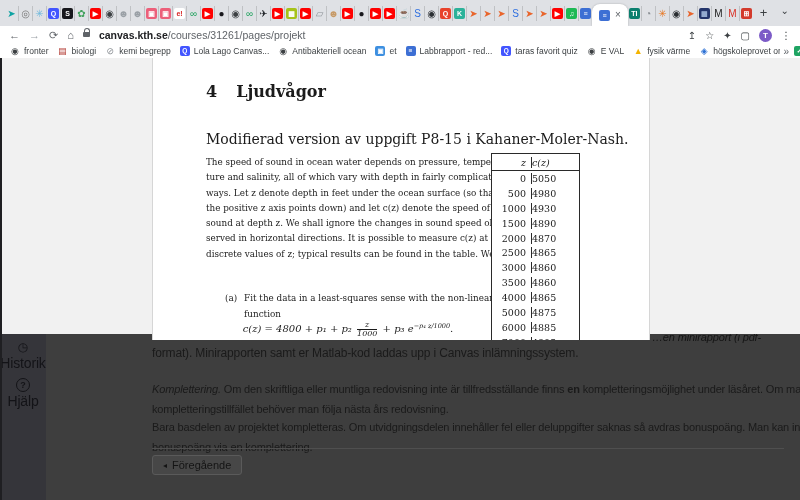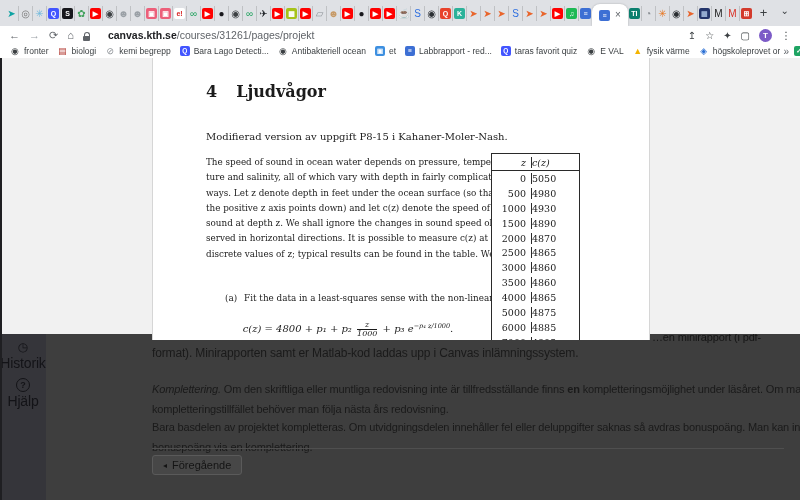--- a/index.html
+++ b/index.html
@@ -19,21 +19,21 @@
   .active-tab{height:22px;background:#fff;border-radius:8px 8px 0 0;display:flex;
               align-items:center;gap:5px;padding:0 7px;box-shadow:0 0 2px rgba(0,0,0,.25);}
   .tab-close{color:#5f6368;font-size:10px;line-height:10px;}
   .newtab{margin-left:7px;color:#3c4043;font-size:13px;line-height:26px;}
   .tabs-chevron{position:absolute;right:11px;top:5px;color:#3c4043;font-size:10px;}
 
   .toolbar{position:absolute;top:26px;left:0;right:0;height:18px;background:#fff;
            display:flex;align-items:center;padding:0 9px;gap:9px;color:#5f6368;font-size:12px;}
   .nav-ic{font-size:11px;line-height:18px;}
   .fwd{color:#9aa0a6;}
-  .urlbox{display:flex;align-items:flex-end;gap:18px;flex:1;min-width:0;}
+  .urlbox{display:flex;align-items:flex-start;gap:9px;flex:1;min-width:0;}
   .lock{position:relative;width:7px;height:5px;background:#5f6368;border-radius:1px;margin-top:3px;}
   .lock::before{content:"";position:absolute;top:-4px;left:1px;width:4px;height:4px;
                 border:1px solid #5f6368;border-bottom:none;border-radius:3px 3px 0 0;}
   .url{font-size:10.5px;color:#202124;white-space:nowrap;}
   .url .path{color:#5f6368;}
   .tb-right{display:flex;align-items:center;gap:9px;color:#3c4043;font-size:10px;}
   .avatar{width:13px;height:13px;border-radius:50%;background:#7c5bc7;color:#fff;
           font-size:8px;line-height:13px;text-align:center;font-weight:bold;}
 
   .bookmarks{position:absolute;top:44px;left:0;right:0;height:14px;background:#fff;
@@ -47,41 +47,41 @@
   
   .dark{position:absolute;top:334px;left:0;right:0;bottom:0;background:#3e3e3e;z-index:1;
         color:#1a1a1a;overflow:hidden;letter-spacing:-0.15px;}
   .sidebar{position:absolute;left:0;top:0;width:46px;bottom:0;background:#35353a;
            color:#131317;text-align:center;}
   .sb-item{margin-top:7px;}
   .sb-ic{font-size:12px;line-height:13px;display:block;}
   .sb-ic.q{width:12px;height:12px;border:1px solid #131317;border-radius:50%;
            font-size:9px;line-height:12px;margin:0 auto;font-weight:bold;}
   .sb-label{font-size:14px;display:block;margin-top:1px;}
-  .fragment{position:absolute;top:-3px;left:652px;font-size:11px;white-space:nowrap;color:#151515;}
+  .fragment{position:absolute;top:-3px;left:652px;font-size:11px;white-space:nowrap;color:#151515;font-style:italic;}
   .upload-line{position:absolute;top:12px;left:152px;font-size:12px;white-space:nowrap;}
   .kompl{position:absolute;top:45px;left:152px;font-size:11px;line-height:20px;}
   .kompl .lead{font-style:italic;}
   .b{font-weight:bold;}
   .bara{position:absolute;top:83px;left:152px;font-size:11px;line-height:20px;}
   .tline{white-space:nowrap;}
   .divider{position:absolute;top:114px;left:152px;right:16px;height:1px;background:#4f4f4f;}
   .prev-btn{position:absolute;top:121px;left:152px;background:#474747;border:1px solid #5a5a5a;
             border-radius:3px;color:#141414;font-size:11px;padding:3px 10px;display:flex;
             align-items:center;gap:5px;}
   .prev-btn .arr{font-size:8px;}
 
   
   .viewer{position:absolute;top:58px;left:0;right:0;height:276px;background:#f1f1f1;z-index:2;}
   .page{position:absolute;left:152px;top:0;width:496px;height:282px;background:#fff;
         border-left:1px solid #d6d6d6;border-right:1px solid #d6d6d6;overflow:hidden;
         font-family:"DejaVu Serif","Liberation Serif",serif;color:#1b1b1b;}
   .doc-heading{position:absolute;top:24px;left:53px;font-size:16px;font-weight:bold;
                display:flex;gap:19px;}
-  .doc-subtitle{position:absolute;top:73px;left:53px;font-size:10px;text-align:center;}
+  .doc-subtitle{position:absolute;top:73px;left:53px;font-size:14px;text-align:center;}
   .doc-para{position:absolute;top:97px;left:53px;font-size:8.8px;line-height:15.3px;}
   .doc-para div{white-space:nowrap;}
   .doc-item{position:absolute;top:233px;left:72px;font-size:8.8px;line-height:15.5px;display:flex;gap:7px;}
   .doc-item .itxt div{white-space:nowrap;}
   .doc-formula{position:absolute;top:263px;left:40px;width:310px;text-align:center;
                font-size:10px;font-style:italic;white-space:nowrap;}
   .frac{display:inline-block;vertical-align:middle;text-align:center;font-size:8px;line-height:8px;margin:0 2px;}
   .frac .num{display:block;border-bottom:1px solid #1b1b1b;padding:0 3px;}
   .frac .den{display:block;}
   .doc-formula sup{font-size:6.5px;font-style:italic;}
@@ -290,21 +290,21 @@
     <span class="bm">
       <span class="fav nobg" style="color: rgb(179, 59, 51);">▤</span>
       <span>biologi</span>
     </span>
     <span class="bm">
       <span class="fav nobg" style="color: rgb(138, 143, 148);">⊘</span>
       <span>kemi begrepp</span>
     </span>
     <span class="bm">
       <span class="fav" style="background: rgb(66, 85, 255); color: rgb(255, 255, 255);">Q</span>
-      <span>Bara Lago Detecti...</span>
+      <span>Lola Lago Canvas...</span>
     </span>
     <span class="bm">
       <span class="fav nobg" style="color: rgb(60, 64, 67);">◉</span>
       <span>Antibakteriell ocean</span>
     </span>
     <span class="bm">
       <span class="fav" style="background: rgb(61, 143, 224); color: rgb(255, 255, 255);">▣</span>
       <span>et</span>
     </span>
     <span class="bm">
@@ -379,20 +379,21 @@
         <div>ways.  Let z denote depth in feet under the ocean surface (so that</div>
         <div>the positive z axis points down) and let c(z) denote the speed of</div>
         <div>sound at depth z.  We shall ignore the changes in sound speed ob-</div>
         <div>served in horizontal directions.  It is possible to measure c(z) at</div>
         <div>discrete values of z; typical results can be found in the table.  We</div>
       </div>
     <div class="doc-item">
       <span>(a)</span>
       <span class="itxt" id="item-lines">
           <div>Fit the data in a least-squares sense with the non-linear model</div>
+          <div>function</div>
         </span>
     </div>
     <div class="doc-formula">
       <span>c(z) = 4800 + p₁ + p₂</span>
       <span class="frac">
         <span class="num">z</span>
         <span class="den">1000</span>
       </span>
       <span>+ p₃ e</span><sup>−p₄ z/1000</sup><span>.</span>
     </div>

